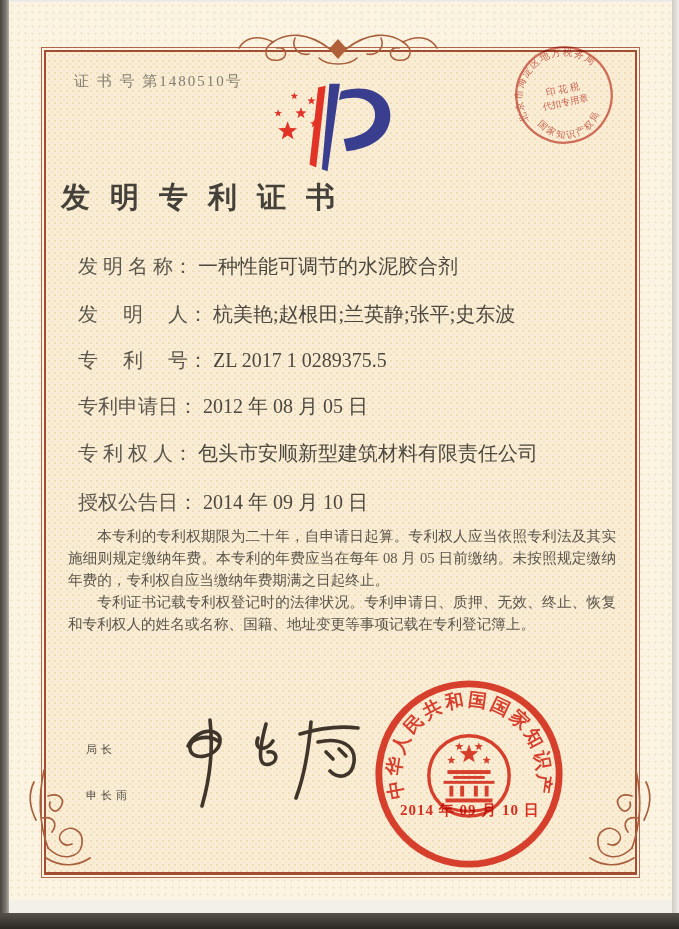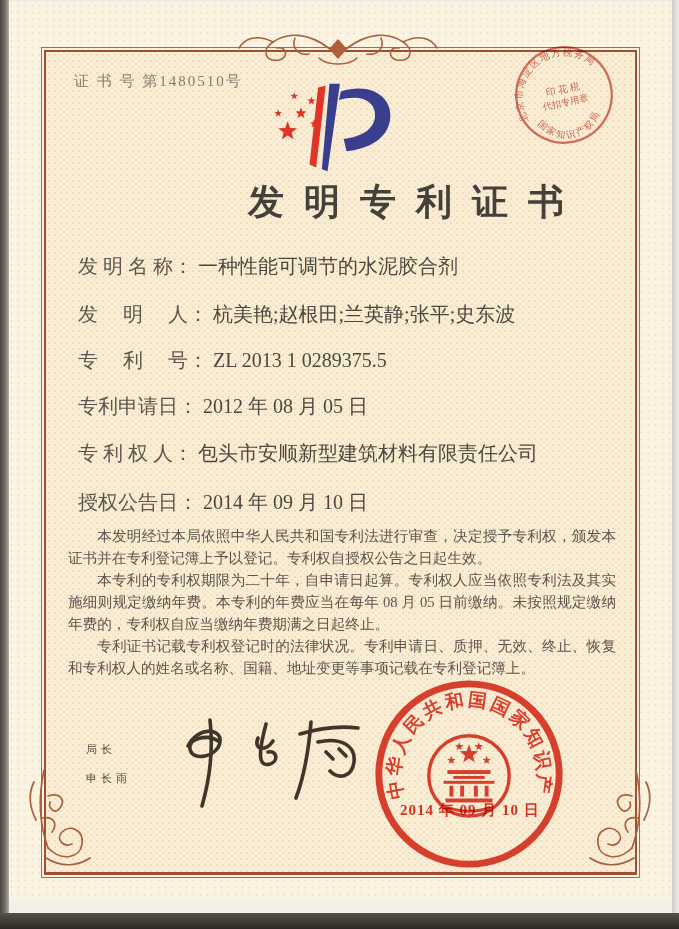--- a/index.html
+++ b/index.html
@@ -39,35 +39,35 @@
   .orn-br{left:578px;top:766px;transform:scaleX(-1);}
 
   .cert-no{position:absolute;left:66px;top:70px;font-size:15px;letter-spacing:2px;
     color:#837d70;z-index:2;}
 
   .logo{position:absolute;left:255px;top:78px;z-index:2;}
 
   .tax-stamp{position:absolute;left:503px;top:40px;width:106px;height:106px;
     transform:rotate(-12deg);opacity:.88;mix-blend-mode:multiply;z-index:2;}
 
-  .title{position:absolute;left:33px;top:176px;width:543px;text-align:right;
-    font-size:36px;font-weight:bold;color:#44403a;letter-spacing:20px;text-indent:20px;z-index:2;}
+  .title{position:absolute;left:33px;top:176px;width:543px;text-align:left;
+    font-size:29px;font-weight:bold;color:#44403a;letter-spacing:20px;text-indent:20px;z-index:2;}
 
   .fields{position:absolute;left:70px;top:0;z-index:2;width:540px;}
   .f-row{position:absolute;left:0;white-space:nowrap;font-size:20px;color:#56524a;}
   .f-row .f-label{white-space:pre;color:#5b564d;}
   .f-row .f-value{color:#4c483f;}
   .r0{top:251px;} .r1{top:299px;font-family:Liberation Serif, serif;} .r2{top:345px;} .r3{top:391px;} .r4{top:438px;} .r5{top:487px;}
 
   .paras{position:absolute;left:60px;top:523px;width:548px;z-index:2;
     font-size:14.6px;line-height:22px;color:#5a554b;text-align:justify;}
   .paras p{margin:0;text-indent:2em;}
 
   .sig-block{position:absolute;left:78px;top:740px;z-index:2;font-size:11px;color:#4e4a41;letter-spacing:4px;}
-  .sig-block .sig-name{margin-top:14px;}
+  .sig-block .sig-name{margin-top:31px;}
   .signature{position:absolute;left:150px;top:712px;z-index:3;}
 
   .seal{position:absolute;left:363px;top:674px;width:196px;height:196px;
     mix-blend-mode:multiply;opacity:.92;z-index:2;}
   .seal-date{position:absolute;left:392px;top:799px;font-size:15px;font-weight:bold;
     color:#dc3526;letter-spacing:1px;mix-blend-mode:multiply;z-index:3;}
 
   .footer{position:absolute;left:33px;top:842px;width:597px;text-align:center;
     font-size:12.5px;color:#6b665b;letter-spacing:2px;z-index:2;}
 </style>
@@ -161,38 +161,37 @@
     <div class="f-row r0">
       <span class="f-label">发 明 名 称：</span>
       <span class="f-value">一种性能可调节的水泥胶合剂</span>
     </div>
     <div class="f-row r1">
       <span class="f-label">发　 明　 人：</span>
       <span class="f-value">杭美艳;赵根田;兰英静;张平;史东波</span>
     </div>
     <div class="f-row r2">
       <span class="f-label">专　 利　 号：</span>
-      <span class="f-value">ZL 2013 1 0289375.5</span>
+      <span class="f-value">ZL 2017 1 0289375.5</span>
     </div>
     <div class="f-row r3">
       <span class="f-label">专利申请日：</span>
       <span class="f-value">2012 年 08 月 05 日</span>
     </div>
     <div class="f-row r4">
       <span class="f-label">专 利 权 人：</span>
       <span class="f-value">包头市安顺新型建筑材料有限责任公司</span>
     </div>
     <div class="f-row r5">
       <span class="f-label">授权公告日：</span>
       <span class="f-value">2014 年 09 月 10 日</span>
     </div>
   </div>
 
   <div class="paras">
-    <p>本发明经过本局依照中华人民共和国专利法进行审查，决定授予专利权，颁发本证书并在专利登记簿上予以登记。专利权自授权公告之日起生效。</p>
     <p>本专利的专利权期限为二十年，自申请日起算。专利权人应当依照专利法及其实施细则规定缴纳年费。本专利的年费应当在每年 08 月 05 日前缴纳。未按照规定缴纳年费的，专利权自应当缴纳年费期满之日起终止。</p>
     <p>专利证书记载专利权登记时的法律状况。专利申请日、质押、无效、终止、恢复和专利权人的姓名或名称、国籍、地址变更等事项记载在专利登记簿上。</p>
   </div>
 
   <div class="sig-block">
     <div>局长</div>
     <div class="sig-name">申长雨</div>
   </div>
 
   <svg class="signature" width="220" height="100" viewBox="0 0 220 100">

